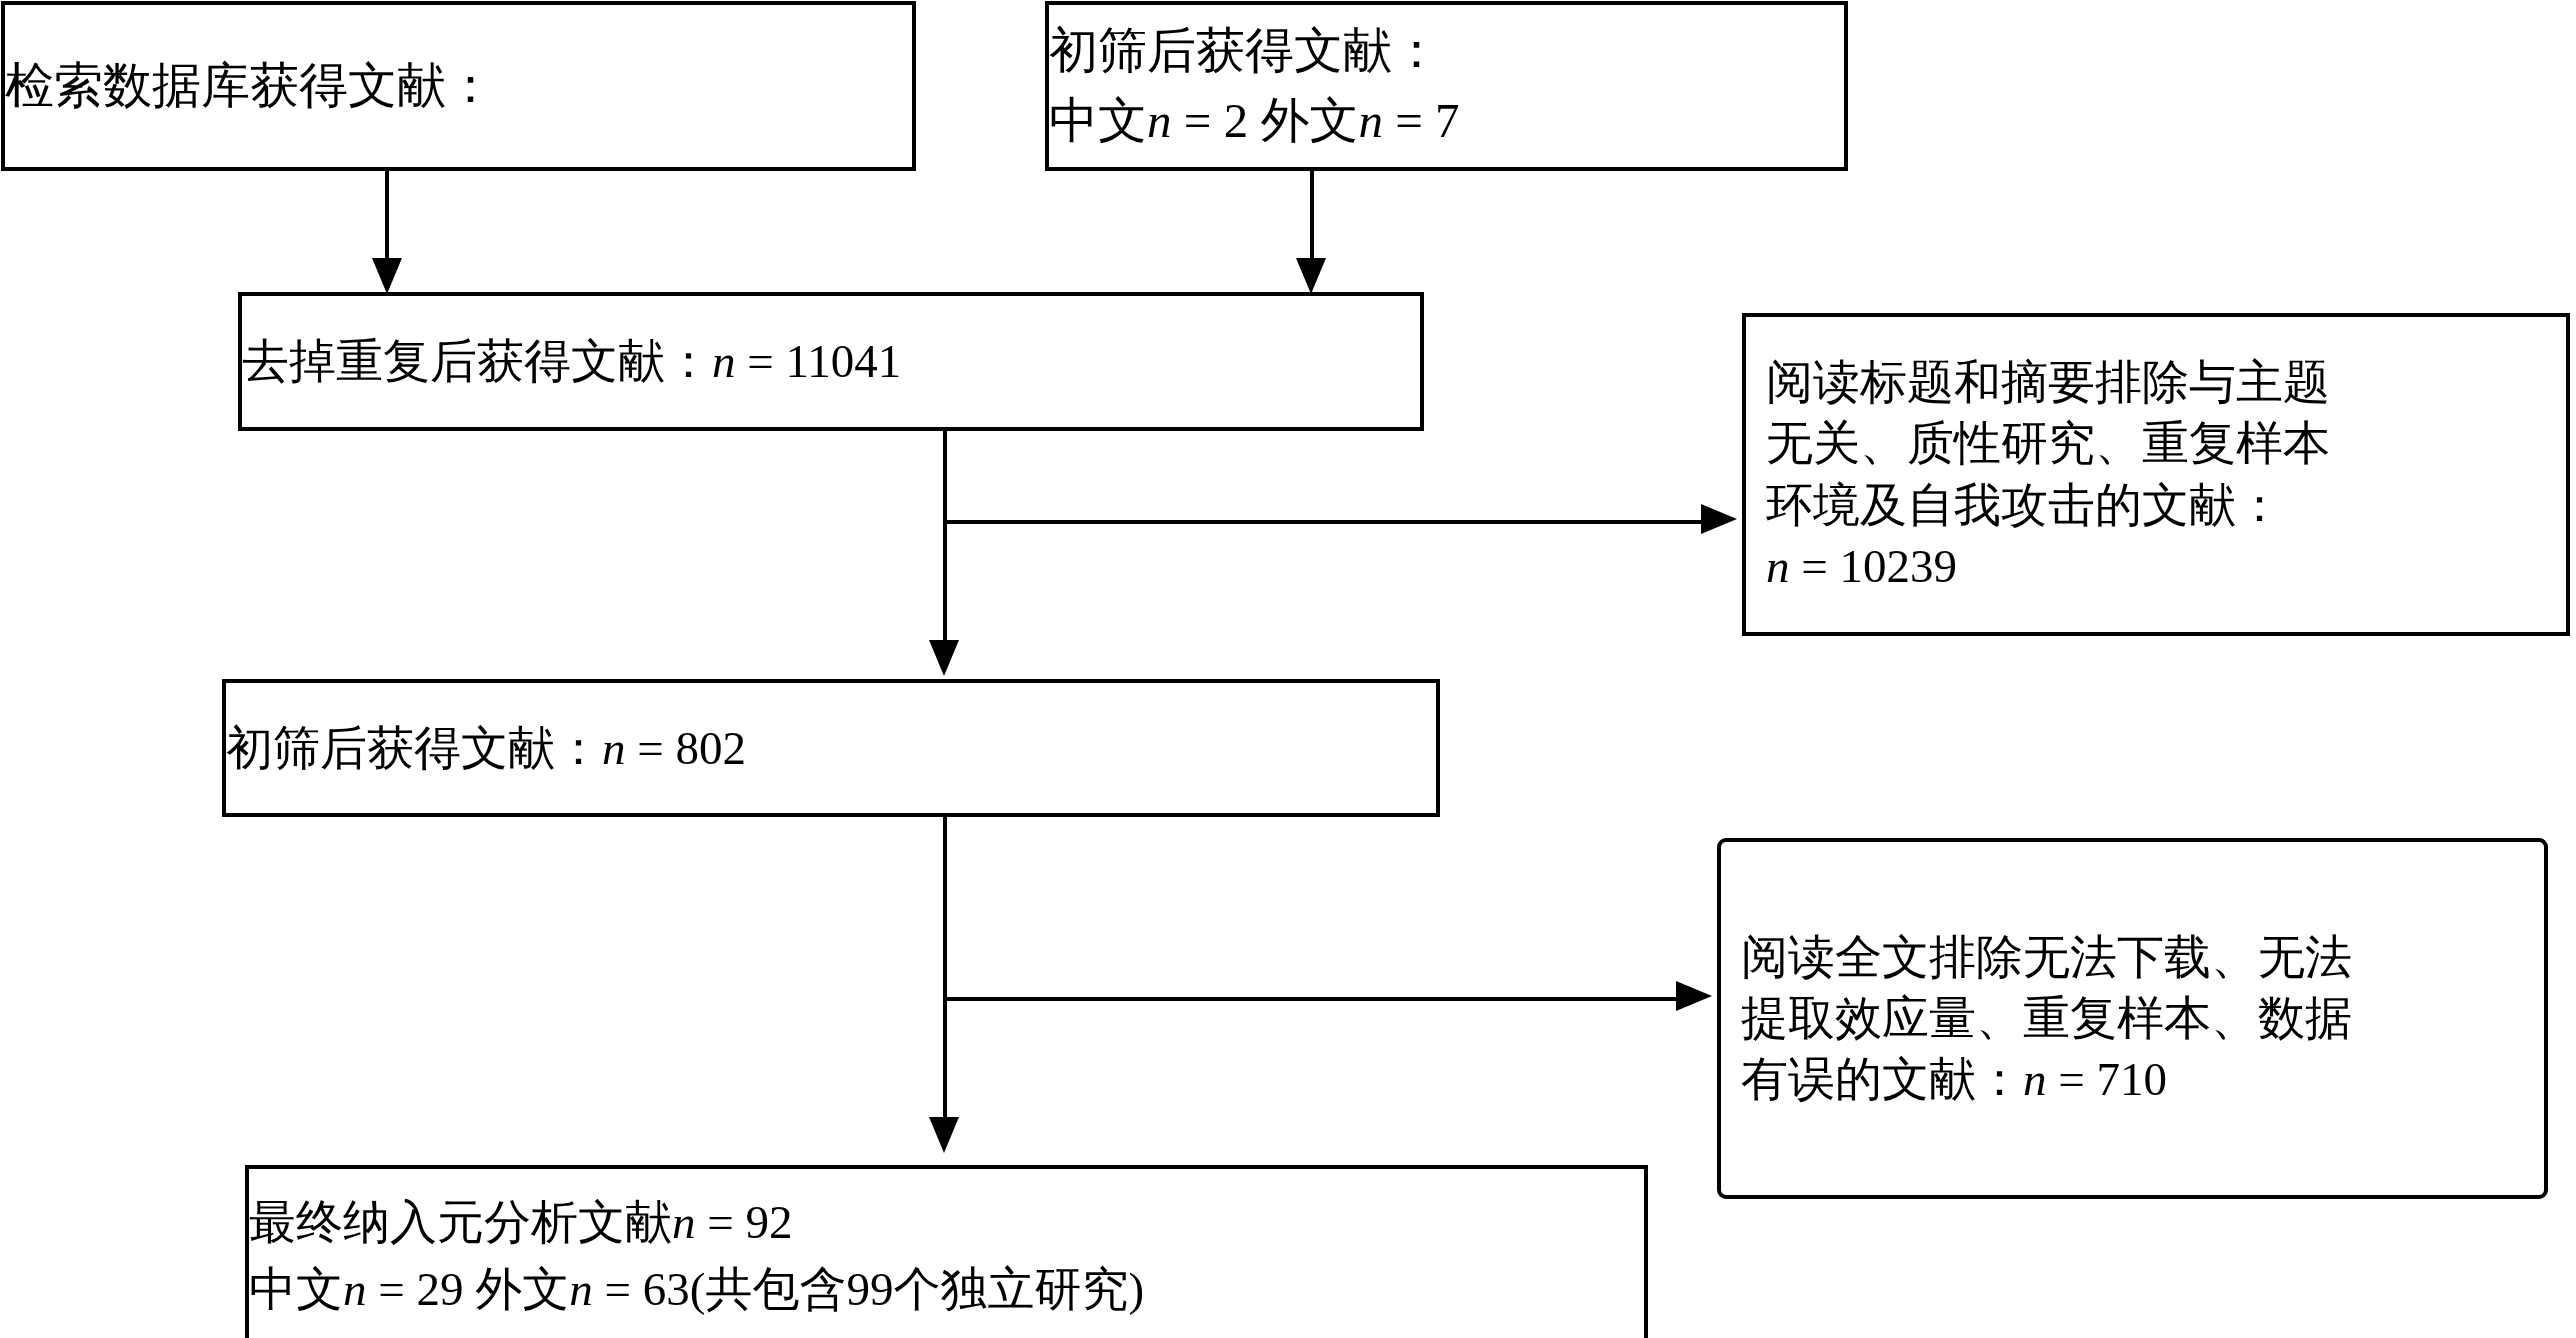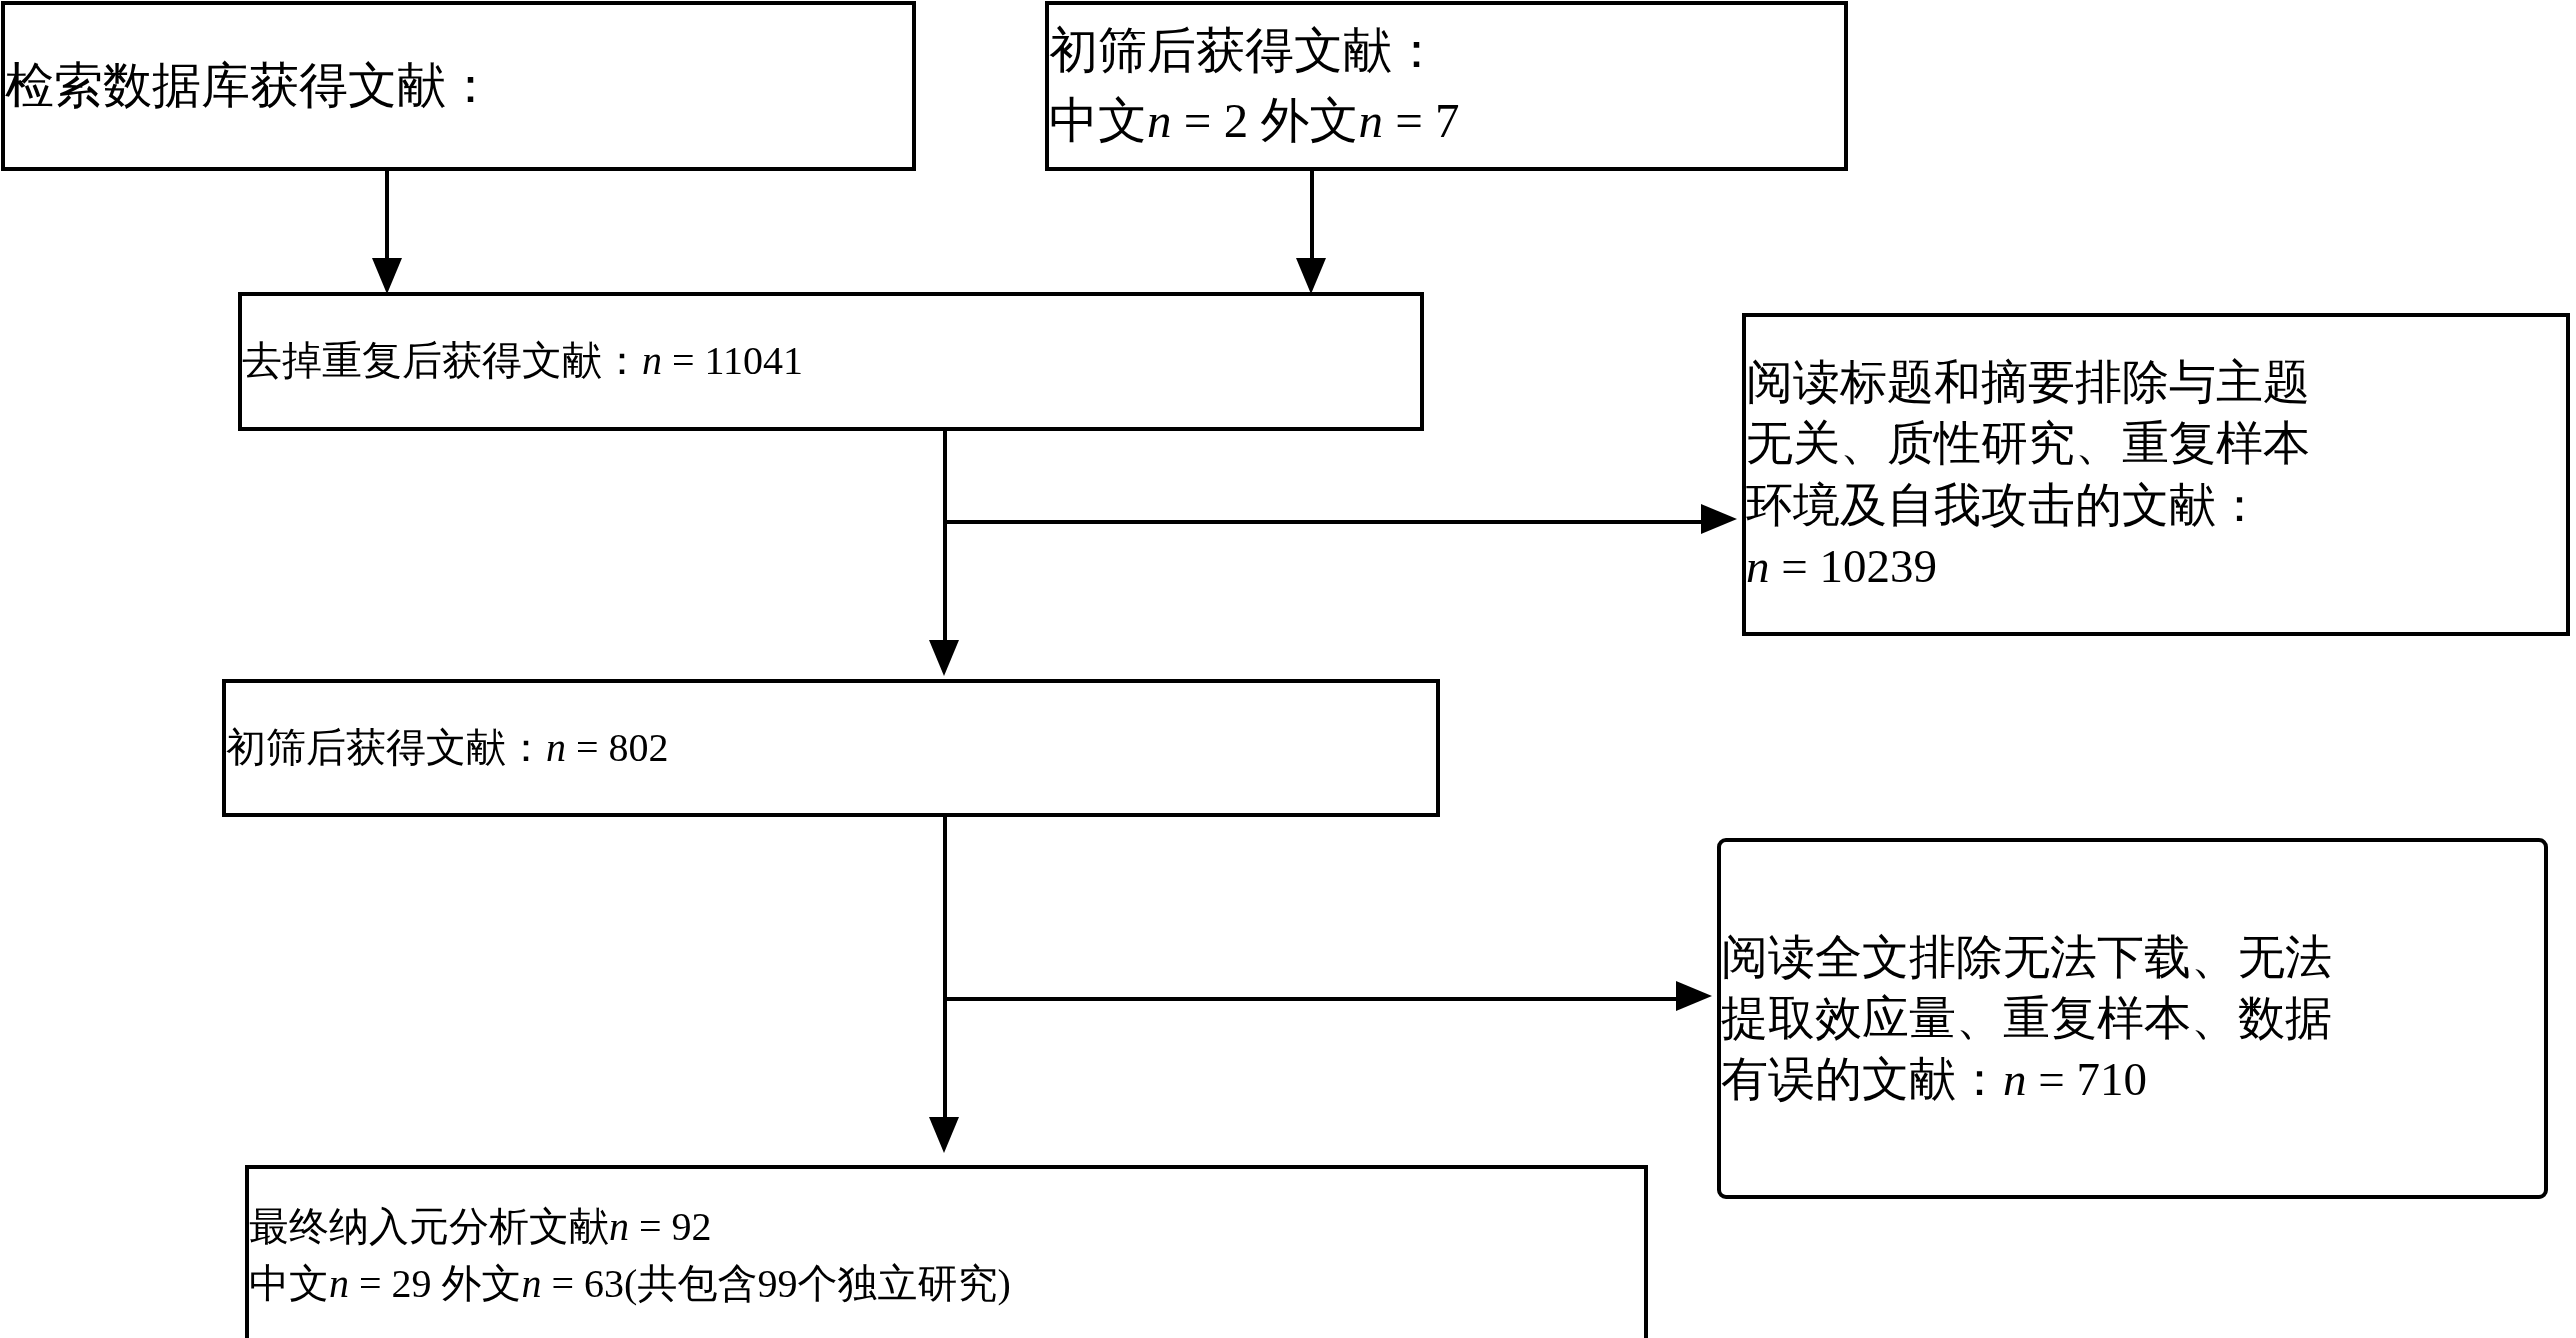--- a/index.html
+++ b/index.html
@@ -24,26 +24,26 @@
     display: flex;
     flex-direction: column;
     justify-content: center;
   }
   .box .line {
     display: block;
     white-space: nowrap;
     line-height: 1.42;
   }
   .center .line { text-align: left; }
-  .left { padding-right: 12.7px; }
+  .left { padding-left: 20px; padding-right: 12.7px; }
   .left .line { text-align: left; }
 
   
   .t-large .line { font-size: 49px; }
-  .t-mid   .line { font-size: 40px; }
+  .t-mid   .line { font-size: 47px; }
   .t-excl  .line { font-size: 47px; line-height: 1.30; }
 
   .ital {
     font-style: italic;
   }
 
   
   .vline {
     position: absolute;
     width: 3.6px;

